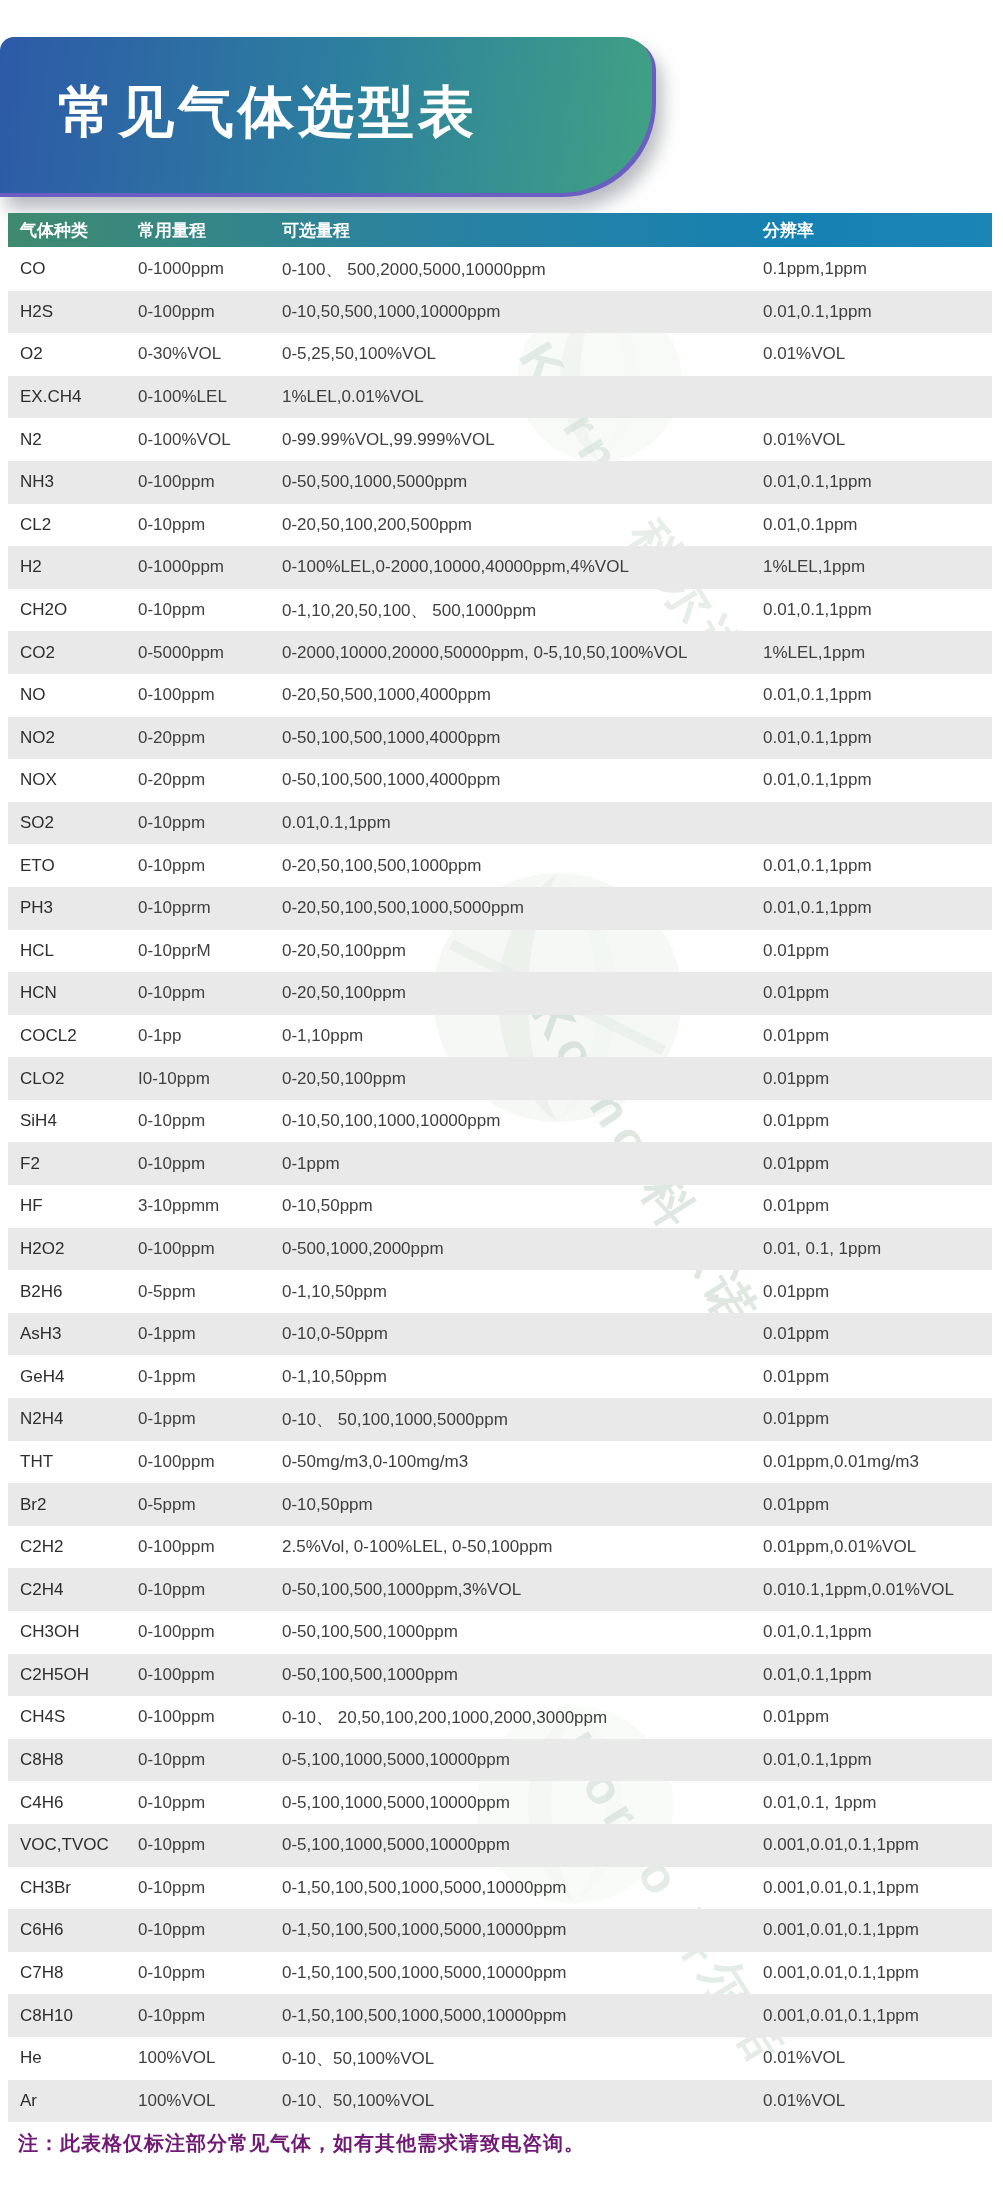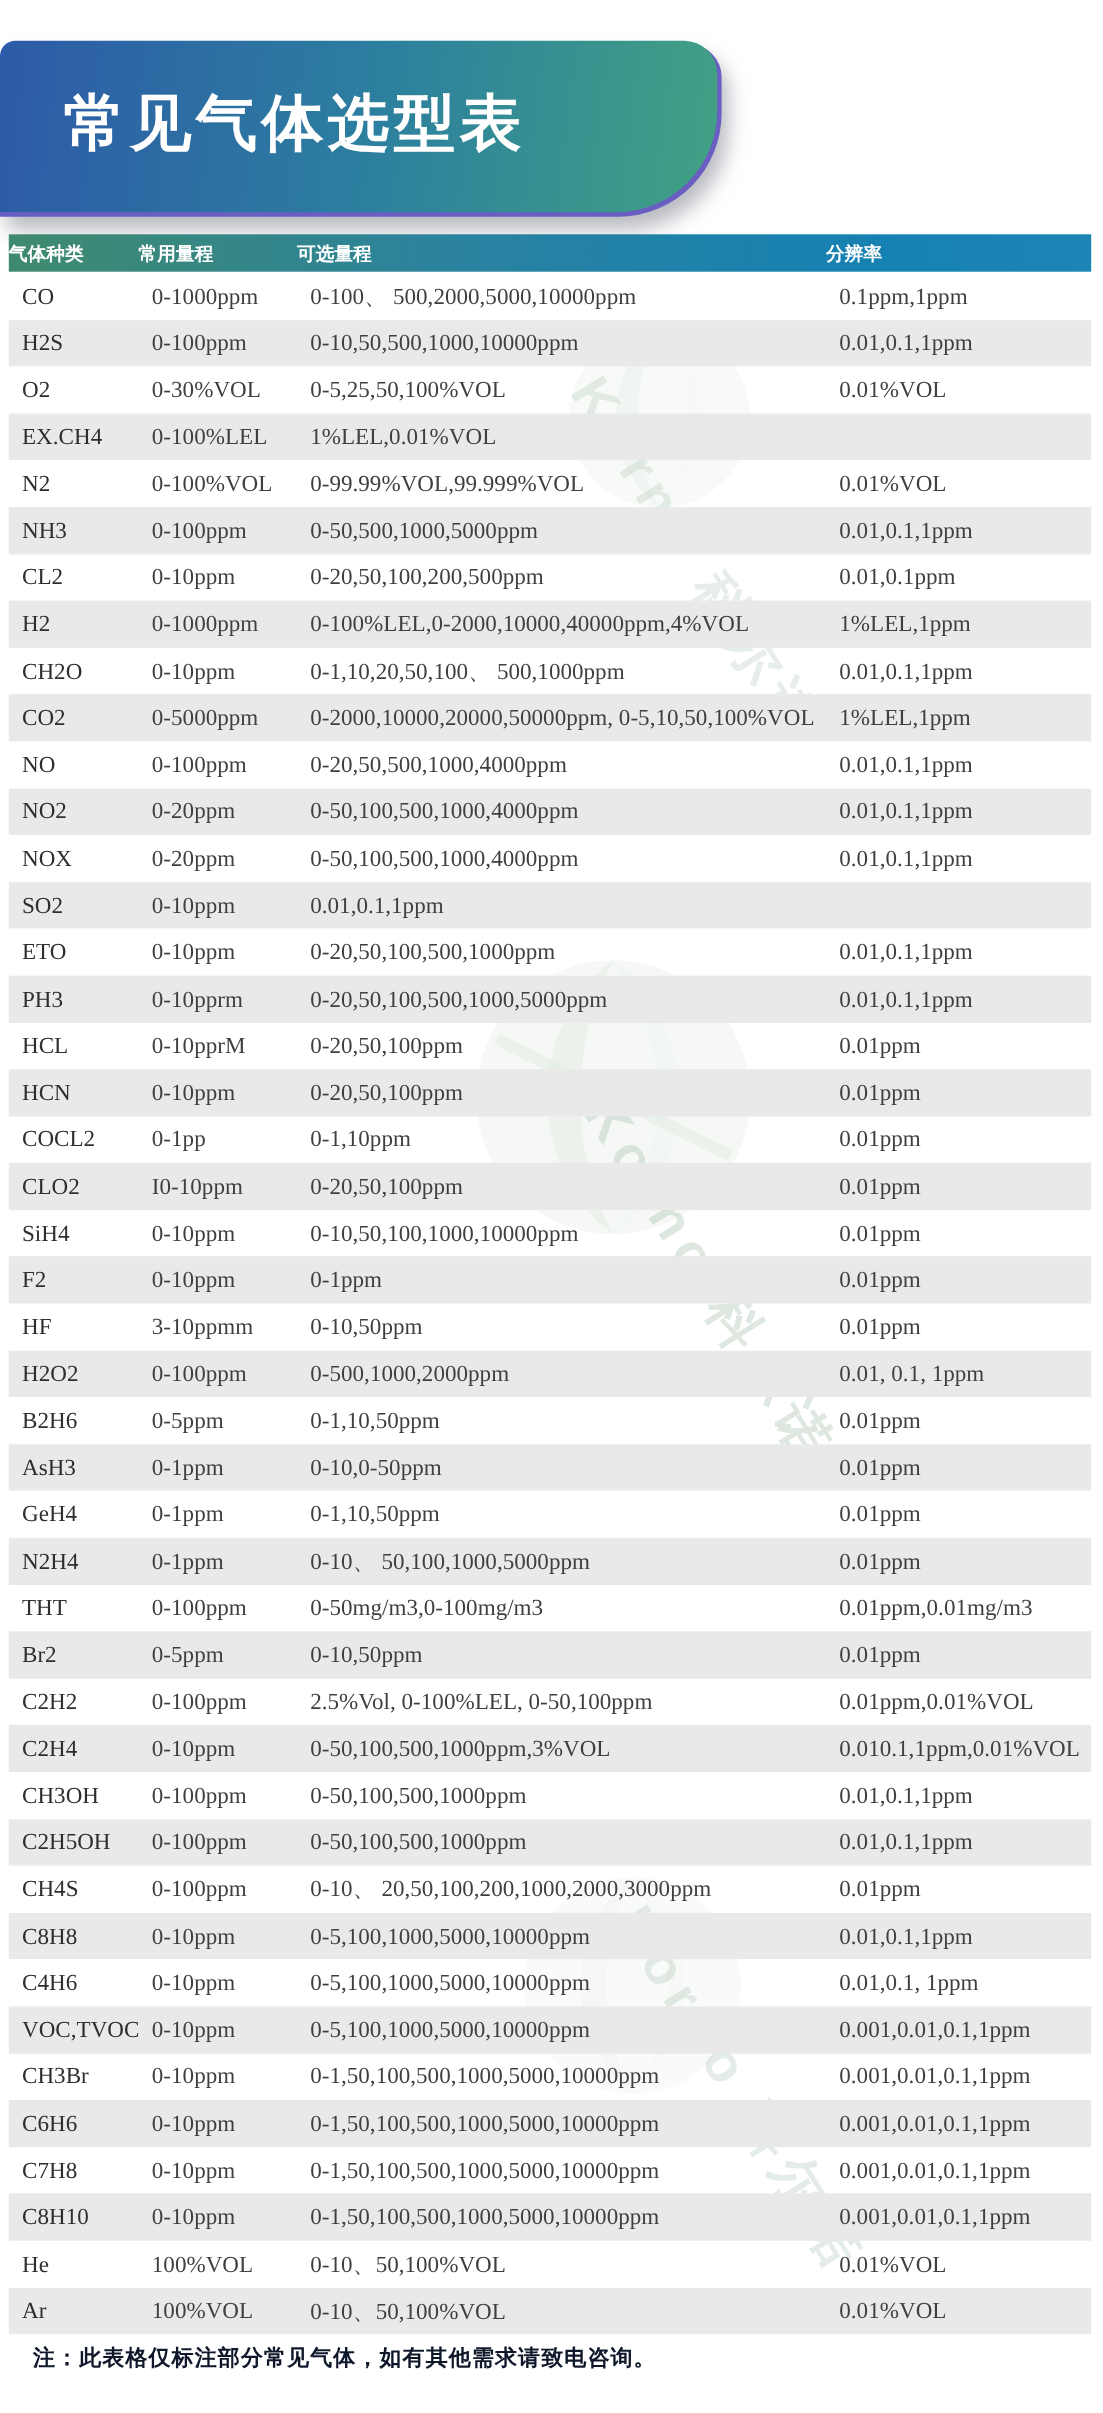--- a/index.html
+++ b/index.html
@@ -19,32 +19,32 @@
 
   
   .wm{position:absolute;pointer-events:none;}
   .wm-text{font-size:50px;font-weight:bold;letter-spacing:8px;white-space:nowrap;
     transform-origin:0 0;transform:rotate(58deg);}
 
   
   .thead{position:absolute;left:8px;top:213px;width:984px;height:34px;
     background:linear-gradient(90deg,#3f8a6e 0%,#2a82a0 42%,#1581b2 80%,#1b85b6 100%);
     display:grid;grid-template-columns:118px 144px 481px 1fr;align-items:center;
-    box-sizing:border-box;color:#ffffff;font-size:17px;font-weight:bold;}
+    padding-left:12px;box-sizing:border-box;color:#ffffff;font-size:17px;font-weight:bold;}
   .tbody{position:absolute;left:8px;top:248px;width:984px;}
   .row{height:42.6px;display:grid;grid-template-columns:118px 144px 481px 1fr;
     align-items:center;padding-left:12px;box-sizing:border-box;
-    font-size:21px;color:#3f3f3f;font-family:Liberation Serif, serif;}
+    font-size:17px;color:#3f3f3f;}
   .row.stripe{background:#e9e9e9;}
   .cell{white-space:nowrap;overflow:visible;}
   .cell.gas{color:#2e2e2e;}
 
   
   .note{position:absolute;left:18px;top:2130px;font-size:20px;font-weight:bold;
-    color:#0f172a;letter-spacing:1px;margin-left:12px;}
+    color:#701a75;letter-spacing:1px;}
 </style>
 </head>
 <body>
 
 <div id="page">
 
   <div class="wm" style="left:512px;top:292px;opacity:.45;">
     <svg width="175" height="175" viewBox="0 0 100 100">
       <circle cx="50" cy="50" r="47" fill="rgba(222,232,223,.45)"></circle>
       <path d="M50 3 C20 25 20 75 50 97 C35 70 35 30 50 3 Z" fill="rgba(208,222,210,.5)"></path>

